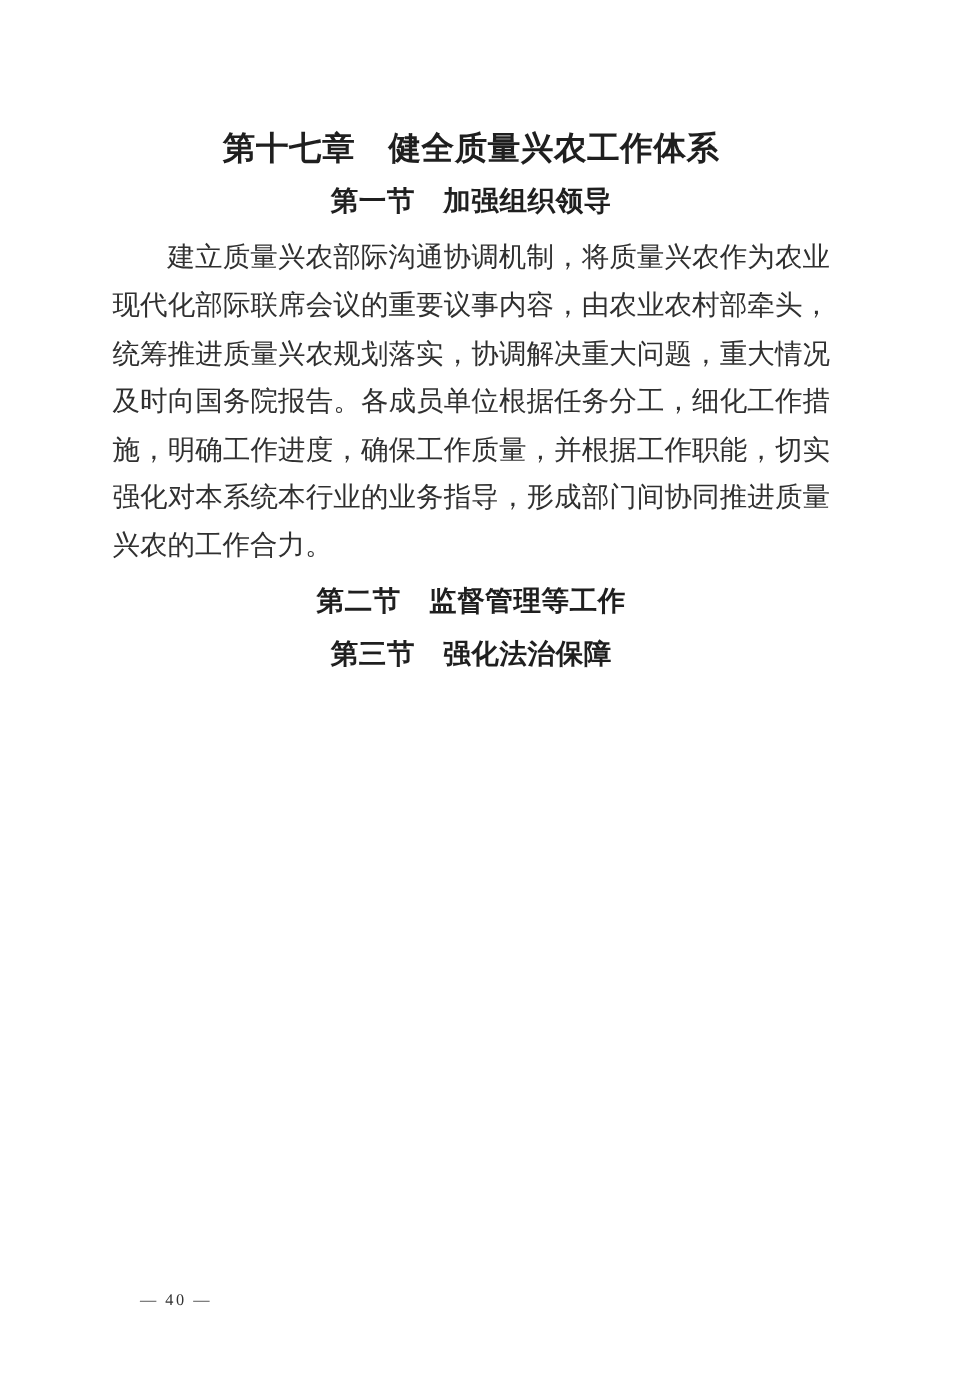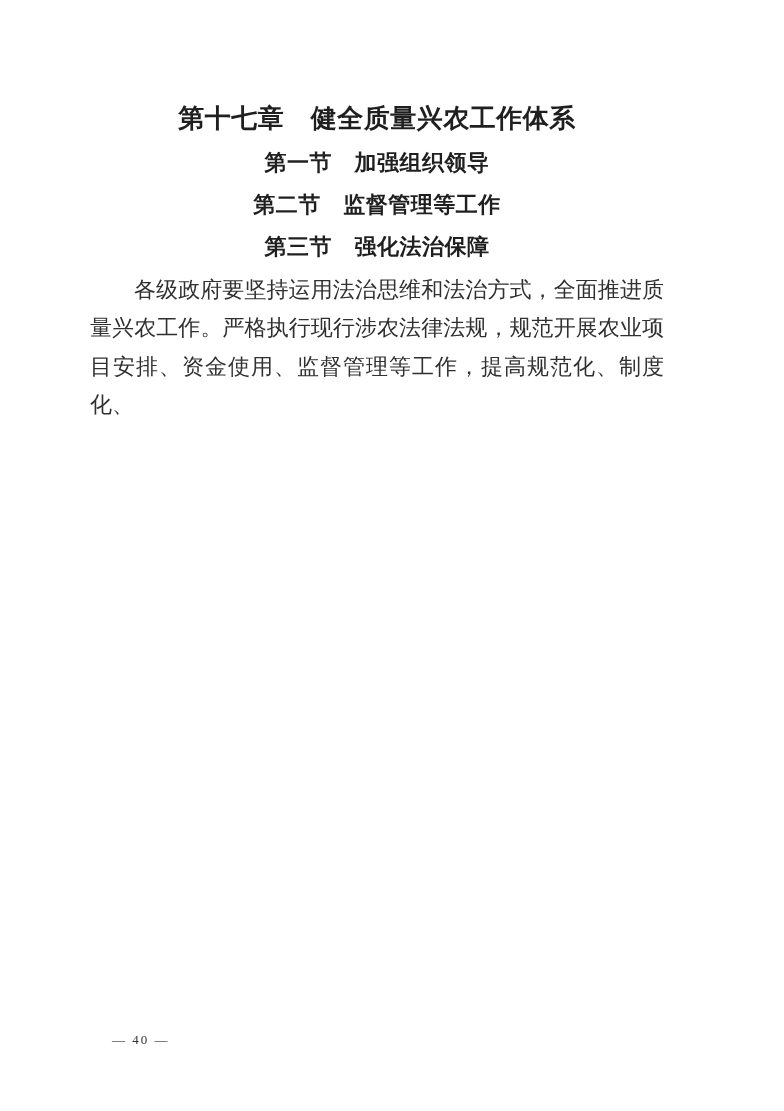--- a/index.html
+++ b/index.html
@@ -39,20 +39,21 @@
     margin: 0;
   }
   .section-title {
     font-size: 22px;
     line-height: 30px;
     font-weight: bold;
     text-align: center;
     letter-spacing: 0.5px;
     color: #1f1f1f;
     margin: 12px 0 9px 0;
+    font-family: Liberation Mono, monospace;
   }
   .body-para {
     font-size: 22px;
     line-height: 38.4px;
     margin: 0;
     text-align: justify;
     text-justify: inter-character;
     text-indent: 2em;
     letter-spacing: 0;
     color: #303030;
@@ -69,22 +70,22 @@
 </style>
 </head>
 <body>
 
 <div class="page">
   <div class="content">
 
     <h1 class="chapter-title">第十七章　健全质量兴农工作体系</h1>
 
     <h2 class="section-title">第一节　加强组织领导</h2>
+    <p class="body-para">建立质量兴农部际沟通协调机制，将质量兴农作为农业现代化部际联席会议的重要议事内容，由农业农村部牵头，统筹推进质量兴农规划落实，协调解决重大问题，重大情况及时向国务院报告。各成员单位根据任务分工，细化工作措施，明确工作进度，确保工作质量，并根据工作职能，切实强化对本系统本行业的业务指导，形成部门间协同推进质量兴农的工作合力。</p>
 
     <h2 class="section-title">第二节　监督管理等工作</h2>
 
     <h2 class="section-title">第三节　强化法治保障</h2>
-    <p class="body-para">各级政府要坚持运用法治思维和法治方式，全面推进质量兴农工作。严格执行现行涉农法律法规，规范开展农业项目安排、资金使用、监督管理等工作，提高规范化、制度化、</p>
 
   </div>
 
   <div class="footer">— 40 —</div>
 </div>
 
 </body></html>

